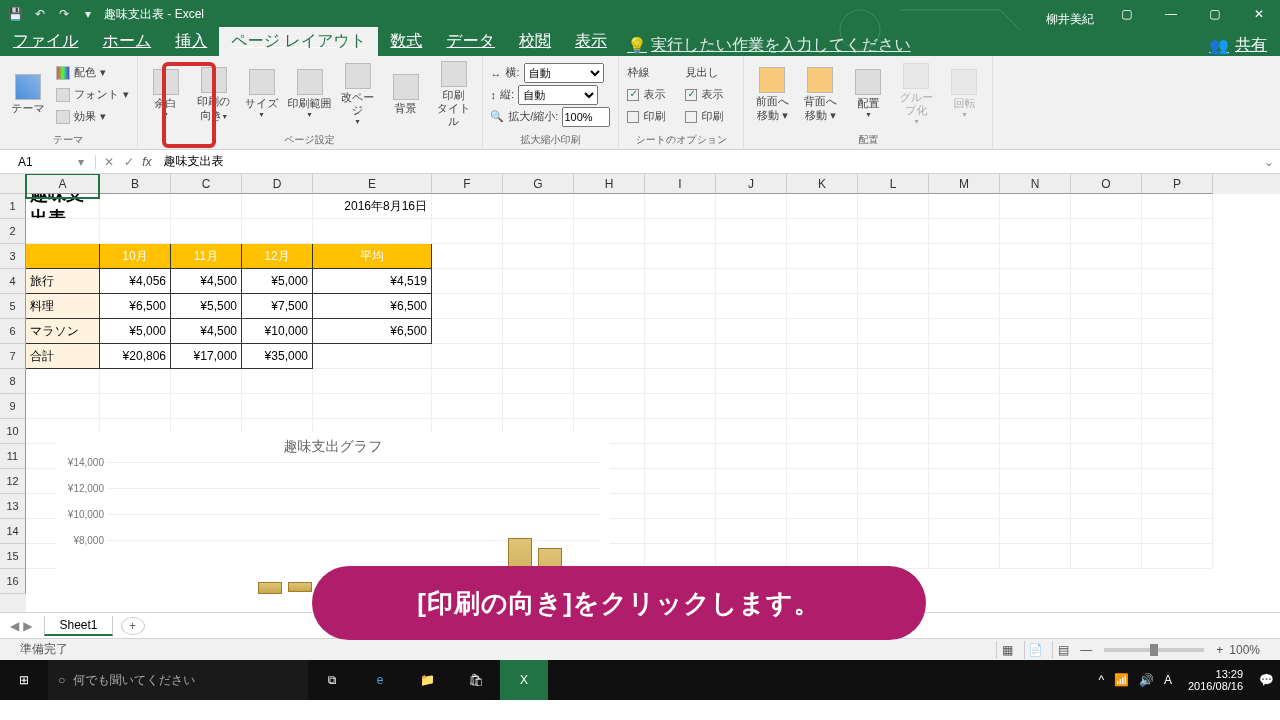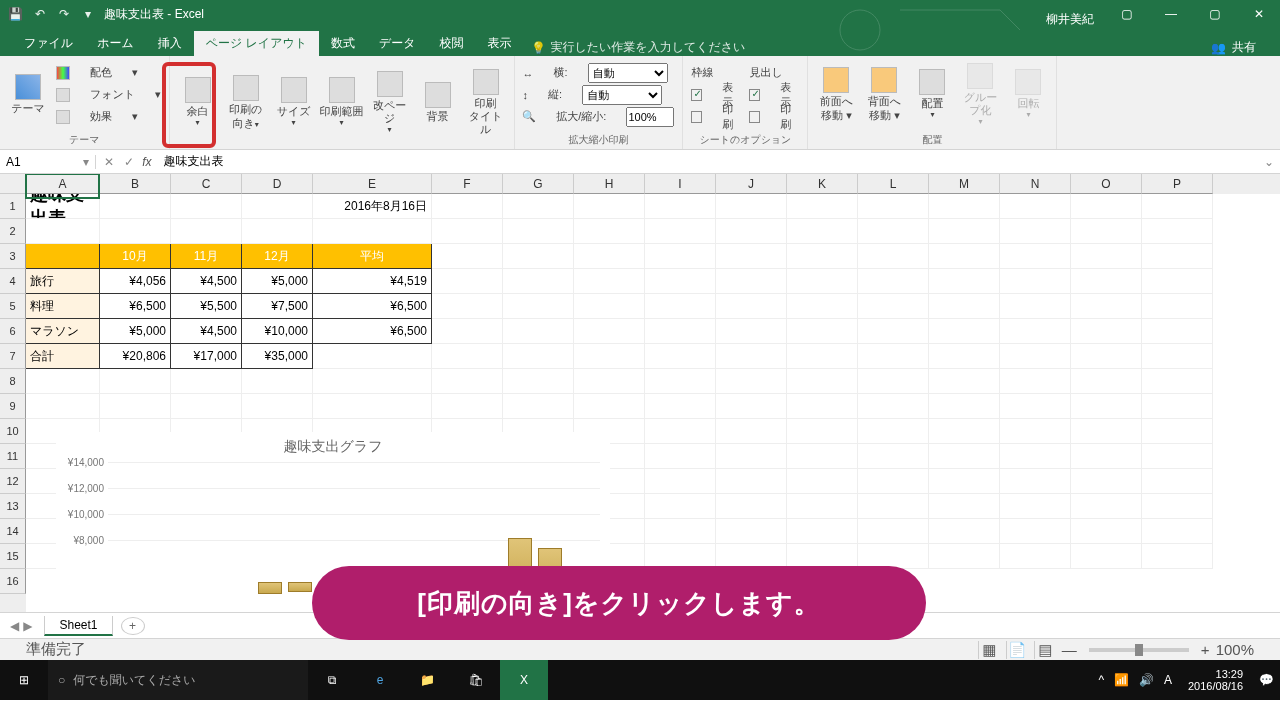--- a/index.html
+++ b/index.html
@@ -6,44 +6,44 @@
 body { width: 1280px; height: 720px; overflow: hidden; background: #fff; position: relative; }
 
 .titlebar { height: 28px; background: #217346; color: #fff; display: flex; align-items: center; font-size: 12px; }
 .titlebar .qat { display: flex; align-items: center; gap: 8px; padding: 0 8px; }
 .titlebar .qat .icon { width: 16px; height: 16px; display: flex; align-items: center; justify-content: center; opacity: .9; }
 .titlebar .title-center { flex: 1; text-align: left; }
 .titlebar .title-right { display: flex; align-items: flex-end; gap: 2px; }
 .titlebar .user { padding: 0 10px; }
 .titlebar .win-btn { width: 42px; height: 28px; display: flex; align-items: center; justify-content: center; }
 
-.tabs-row { height: 28px; background: #217346; display: flex; align-items: flex-end; padding: 0 12px; font-size: 12px; color: #fff; }
+.tabs-row { height: 28px; background: #217346; display: flex; align-items: flex-end; padding: 0 1px; font-size: 16px; color: #fff; text-decoration: underline; }
 .tabs-row .tab { padding: 4px 12px; cursor: pointer; }
 .tabs-row .tab.active { background: #f1f1f1; color: #217346; }
 .tabs-row .tell-me { margin-left: 8px; display: flex; align-items: center; gap: 4px; opacity: .85; }
 .tabs-row .share { margin-left: auto; display: flex; align-items: center; gap: 6px; padding-right: 12px; }
 
 .ribbon { height: 94px; background: #f1f1f1; border-bottom: 1px solid #d4d4d4; display: flex; font-size: 11px; color: #444; }
 .ribbon .group { border-right: 1px solid #e0e0e0; display: flex; flex-direction: column; padding: 2px 6px; }
 .ribbon .group .body { flex: 1; display: flex; align-items: center; gap: 4px; }
 .ribbon .group .label { text-align: center; font-size: 10px; color: #666; padding-top: 2px; }
 .big-btn { display: flex; flex-direction: column; align-items: center; justify-content: center; width: 44px; height: 68px; text-align: center; line-height: 1.2; cursor: pointer; }
 .big-btn .ic { width: 26px; height: 26px; background: #ddd; margin-bottom: 2px; border: 1px solid #bbb; }
 .small-stack { display: flex; flex-direction: column; gap: 2px; }
-.small-row { display: flex; align-items: center; gap: 20px; height: 20px; padding: 0 2px; }
+.small-row { display: flex; align-items: center; gap: 4px; height: 20px; padding: 0 2px; }
 .small-row .ic-sm { width: 14px; height: 14px; background: #ddd; border: 1px solid #bbb; }
 .check { width: 12px; height: 12px; border: 1px solid #888; }
 .check.checked::after { content: "✓"; font-size: 10px; color: #217346; position: relative; top: -3px; left: 1px; }
 select.rb-sel { font-size: 11px; height: 20px; width: 80px; }
 input.rb-in { font-size: 11px; height: 20px; width: 48px; }
 
 .highlight-red { position: absolute; border: 4px solid #d32f2f; border-radius: 6px; z-index: 50; }
 
 .fbar { height: 24px; border-bottom: 1px solid #d4d4d4; display: flex; align-items: center; font-size: 12px; background: #fff; }
-.namebox { width: 96px; border-right: 1px solid #d4d4d4; padding: 0 6px; display: flex; align-items: center; }
+.namebox { width: 96px; border-right: 1px solid #d4d4d4; padding: 0 18px; display: flex; align-items: center; }
 .namebox input { border: none; width: 60px; font-size: 12px; }
 .fbar .fx-btns { display: flex; align-items: center; gap: 10px; padding: 0 8px; color: #888; }
 .fbar .fx-label { font-style: italic; color: #555; padding-right: 6px; }
 .fbar .formula { flex: 1; padding: 0 6px; }
 
 .grid-area { position: relative; height: 438px; overflow: hidden; background: #fff; display: flex; }
 .row-hdrs { width: 26px; background: #eee; }
 .row-hdr { height: 25px; border-bottom: 1px solid #ccc; border-right: 1px solid #999; text-align: center; font-size: 11px; color: #333; line-height: 25px; }
 .row-hdr.h-top { height: 20px; }
 .main-grid { flex: 1; position: relative; }
@@ -64,21 +64,21 @@
 .chart-body { position: relative; height: 130px; margin-left: 52px; }
 .y-axis-lbl { position: absolute; left: -52px; font-size: 10px; color: #777; width: 48px; text-align: right; }
 .grid-line { position: absolute; left: 0; right: 10px; border-top: 1px solid #eee; }
 .bar3d { position: absolute; width: 24px; background: linear-gradient(180deg, #e0c478 0%, #c9a94f 100%); border: 1px solid #9e7c2a; }
 
 .sheet-tabs { height: 26px; border-top: 1px solid #d4d4d4; background: #fff; display: flex; align-items: center; font-size: 12px; padding-left: 10px; }
 .sheet-tabs .nav-ar { display: flex; gap: 4px; color: #888; padding-right: 12px; }
 .sheet-tab { border: 1px solid #ccc; border-top: none; padding: 2px 14px; background: #fff; border-bottom: 2px solid #217346; }
 .new-sheet { width: 24px; text-align: center; color: #666; border: 1px solid #ccc; border-radius: 50%; margin-left: 8px; height: 18px; line-height: 16px; }
 
-.statusbar { height: 22px; background: #f1f1f1; border-top: 1px solid #d4d4d4; display: flex; align-items: center; font-size: 15px; color: #555; padding: 0 26px; }
+.statusbar { height: 22px; background: #f1f1f1; border-top: 1px solid #d4d4d4; display: flex; align-items: center; font-size: 12px; color: #555; padding: 0 20px; }
 .statusbar .sb-right { margin-left: auto; display: flex; align-items: center; gap: 6px; }
 .view-btn { width: 22px; height: 18px; border-left: 1px solid #ccc; display: flex; align-items: center; justify-content: center; }
 .zoom-slider { width: 100px; height: 4px; background: #ccc; position: relative; margin: 0 6px; }
 .zoom-thumb { position: absolute; width: 8px; height: 12px; background: #888; top: -4px; left: 46px; }
 
 .taskbar { height: 40px; background: #101010; display: flex; align-items: center; color: #fff; font-size: 12px; }
 .tb-btn { width: 48px; height: 40px; display: flex; align-items: center; justify-content: center; }
 .tb-search { display: flex; align-items: center; gap: 8px; background: #1a1a1a; height: 40px; padding: 0 10px; width: 260px; color: #aaa; }
 .tb-tray { margin-left: auto; display: flex; align-items: center; gap: 10px; padding-right: 6px; }
 .tb-clock { text-align: right; line-height: 1.1; font-size: 11px; padding: 0 6px; }
@@ -179,20 +179,21 @@
       <div class="big-btn">
           <div class="ic"></div>
           <span>背景</span>
         </div>
       <div class="big-btn">
           <div class="ic"></div>
           <span>印刷</span>
           <span>タイトル</span>
         </div>
     </div>
+    <div class="label">ページ設定</div>
   </div>
 
   <div class="group">
     <div class="body">
       <div class="small-stack">
         <div class="small-row">
             <span>↔</span>
             <span>横:</span> 
             <select class="rb-sel"><option>自動</option></select>
           </div>

